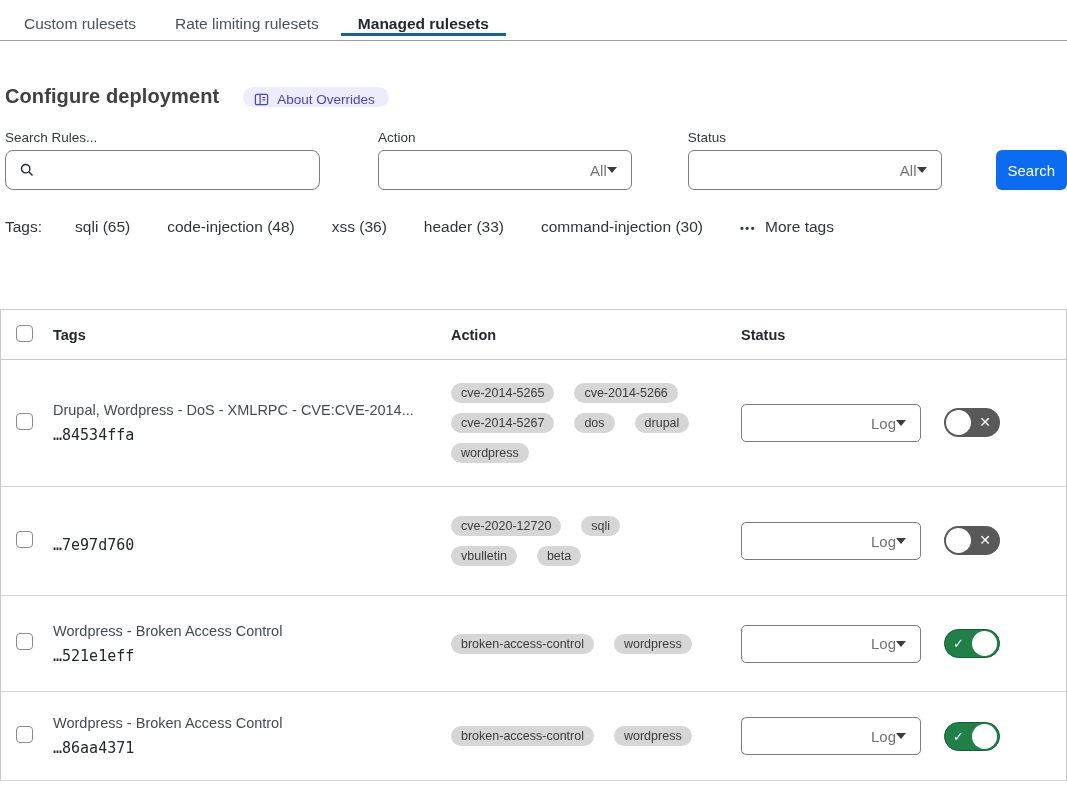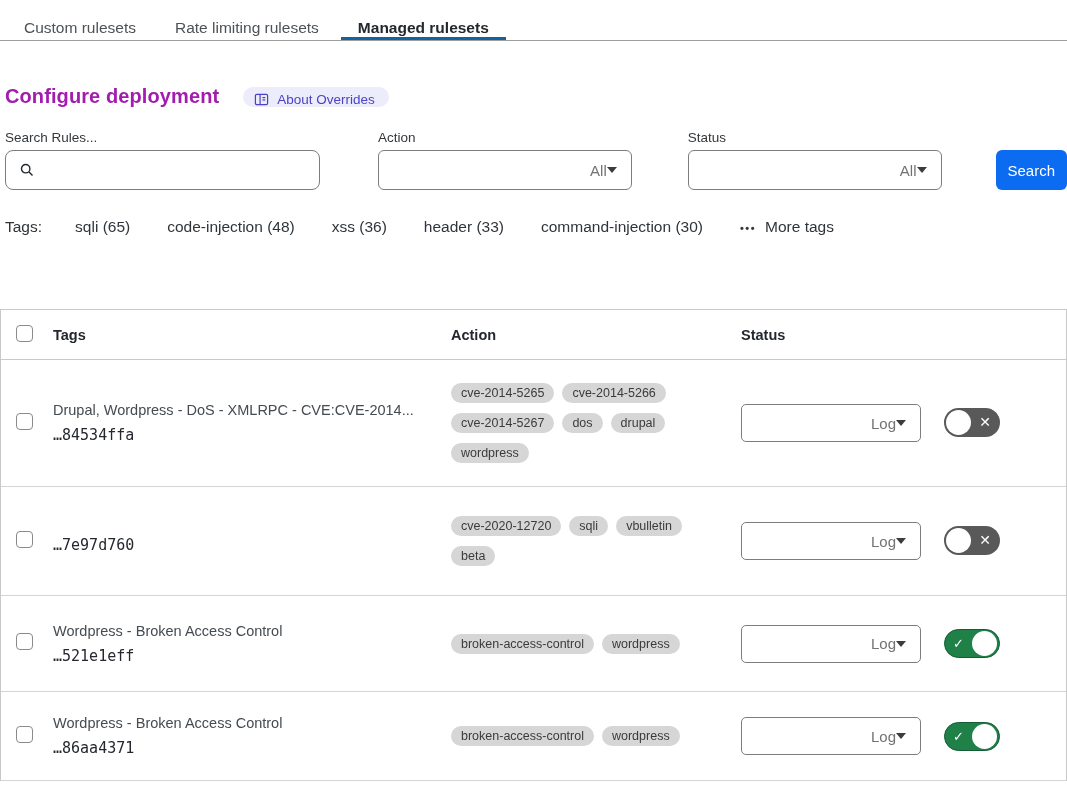--- a/index.html
+++ b/index.html
@@ -5,33 +5,33 @@
   * { margin:0; padding:0; box-sizing:border-box; }
   html,body { background:#fff; }
   body {
     width:1067px; height:795px; overflow:hidden;
     font-family:"Liberation Sans", sans-serif;
     color:#24282e; position:relative;
   }
 
   
   .tabbar {
-    display:flex; align-items:flex-end; gap:5px;
+    display:flex; align-items:center; gap:5px;
     padding-left:7px; height:41px;
     border-bottom:1px solid #9e9e9e;
   }
   .tab {
     padding:10px 17px 0 17px; font-size:15.5px; color:#4c5257;
     cursor:pointer; border-bottom:3px solid transparent;
   }
   .tab.active { color:#24282e; font-weight:700; border-bottom:3px solid #15639e; }
 
   
   .heading-row { display:flex; align-items:center; margin:44px 0 0 5px; gap:24px; }
-  .heading-row h1 { font-size:20px; font-weight:700; color:#a21caf; letter-spacing:.1px; }
+  .heading-row h1 { font-size:20px; font-weight:700; color:#404040; letter-spacing:.1px; }
   .about-pill {
     display:inline-flex; align-items:center; gap:8px;
     background:#edecfb; color:#4a44c4; border-radius:14px;
     padding:5px 14px 0 11px; font-size:13.5px; text-decoration:none; cursor:pointer;
   }
   .about-pill svg { display:block; }
 
   
   .filters { display:flex; align-items:flex-end; margin:22px 0 0 5px;gap:48px; }
   .fgroup { display:flex; flex-direction:column; }
@@ -78,21 +78,21 @@
   .thead { height:50px; border-bottom:1px solid #c9c9c9; font-size:14.5px; font-weight:700; color:#24282e; }
   .trow { border-bottom:1px solid #d4d4d4; }
   .cell-check { padding-left:15px; }
   .checkbox {
     width:17px; height:17px; border:1px solid #8a8a8a; border-radius:4px;
     display:inline-block; background:#fff; cursor:pointer;
   }
   .cell-desc { padding-right:30px; display:flex; flex-direction:column; justify-content:center; }
   .rtitle { font-size:14.5px; color:#454b51; }
   .rid { font-family:"DejaVu Sans Mono","Liberation Mono",monospace; font-size:15px; color:#24282e; margin-top:8px; }
-  .cell-tags { display:flex; flex-wrap:wrap; gap:10px 8px; padding-right:40px; align-items:flex-end; }
+  .cell-tags { display:flex; flex-wrap:wrap; gap:10px 20px; padding-right:40px; align-items:flex-end; }
   .pill {
     background:#d6d6d6; color:#3b3b3b; border-radius:11px;
     padding:3px 10px; font-size:12.5px; white-space:nowrap;
   }
   .log-select { width:180px; height:38px; border-radius:5px; }
   .cell-status { padding-left:3px; }
   .toggle {
     width:56px; height:29px; border-radius:15px; display:inline-flex;
     align-items:center; padding:0 2px; cursor:pointer;
   }

